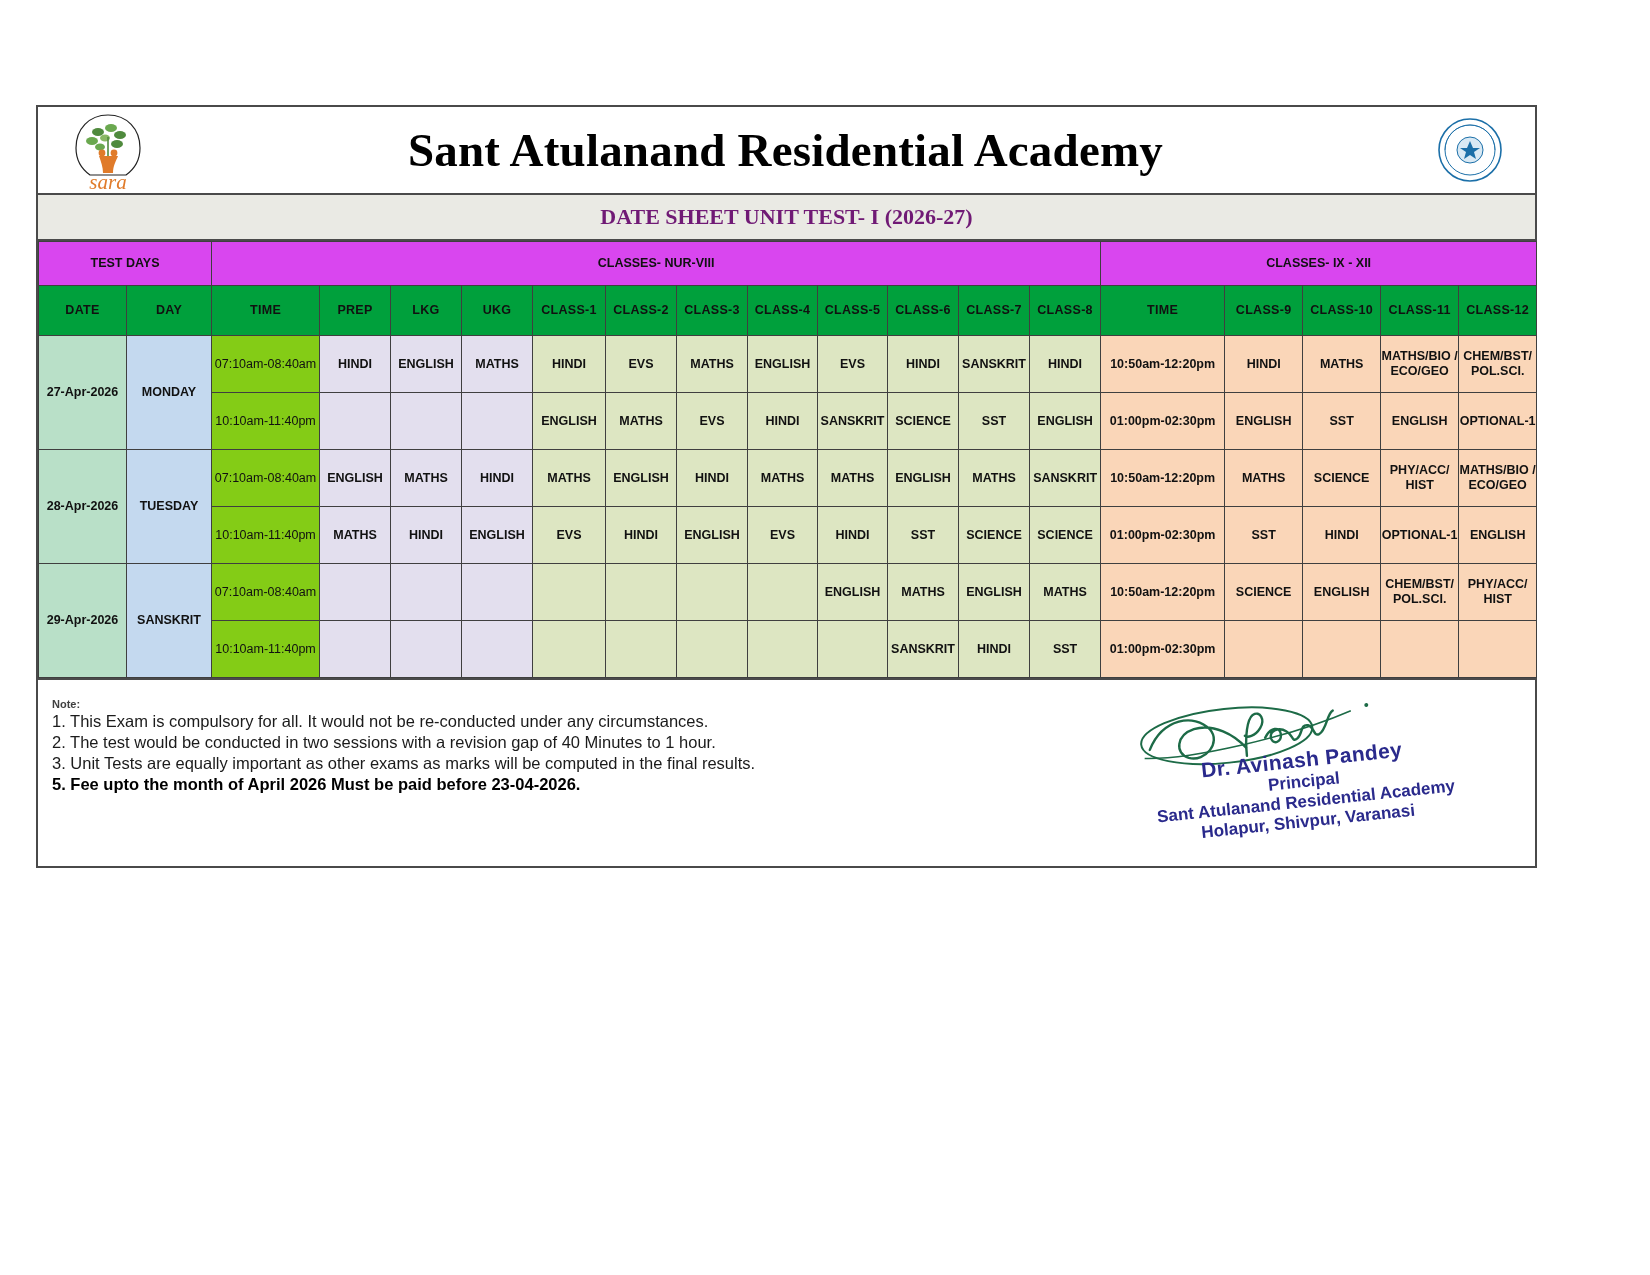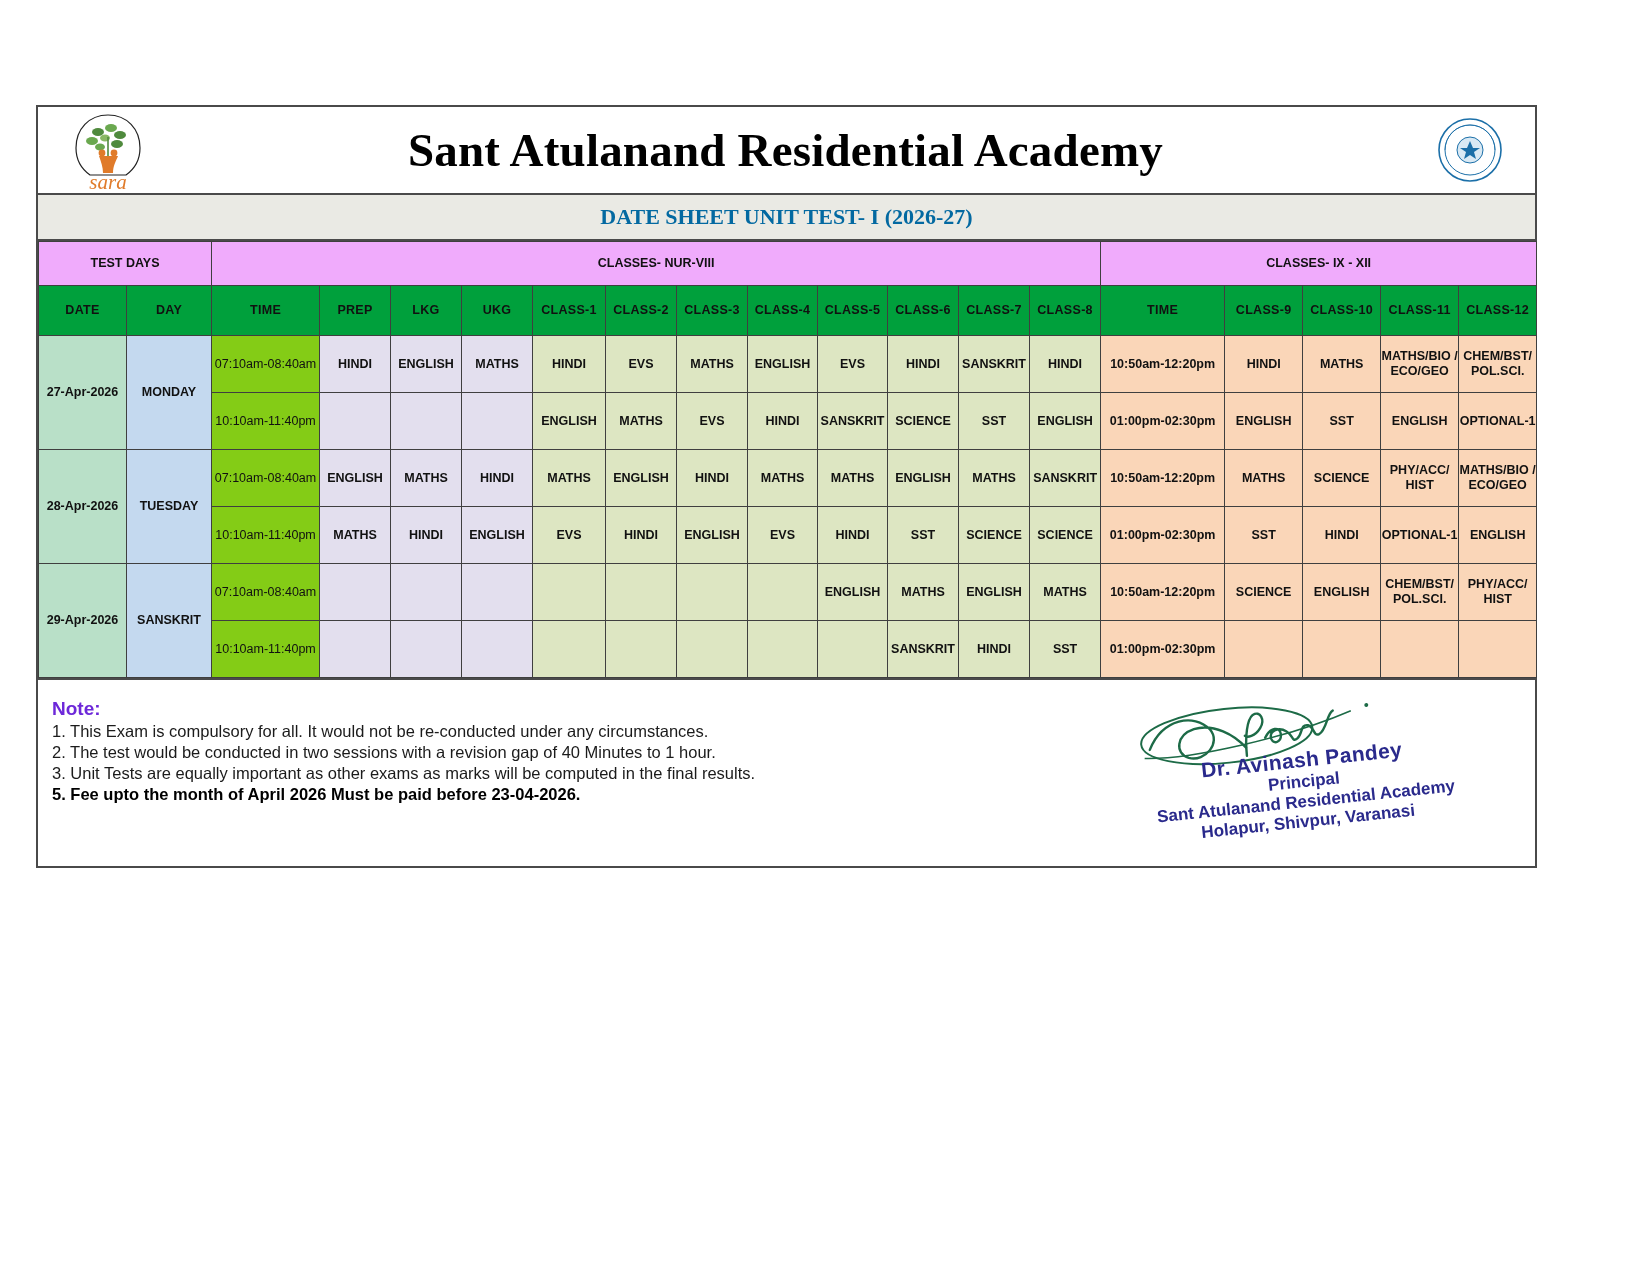--- a/index.html
+++ b/index.html
@@ -57,42 +57,42 @@
 
   
   .subtitle {
     height: 46px;
     background: #eaeae4;
     border-bottom: 2px solid #4a4a4a;
     display: flex; align-items: center; justify-content: center;
     font-family: "Liberation Serif", serif;
     font-weight: bold;
     font-size: 22px;
-    color: #0369a1;
+    color: #701a75;
   }
 
   
   table.grid {
     border-collapse: collapse;
     width: 100%;
     table-layout: fixed;
   }
   table.grid td, table.grid th {
     border: 1px solid #3f3f3f;
     padding: 0;
     text-align: center;
     vertical-align: middle;
     font-size: 12.5px;
     font-family: "Liberation Sans", sans-serif;
     color: #111;
     line-height: 1.18;
     overflow: hidden;
   }
   .band {
-    background: #f0abfc;
+    background: #d946ef;
     font-family: "Liberation Serif", serif;
     font-weight: bold;
     font-size: 20px;
     height: 44px;
     color: #000;
   }
   .hdr {
     background: #00a03c;
     color: #ffffff;
     font-weight: bold;
@@ -113,22 +113,22 @@
   .notes-wrap {
     position: relative;
     border-top: 2px solid #4a4a4a;
     min-height: 188px;
     padding: 18px 0 14px 14px;
     background: #fff;
   }
   .note-title {
     font-family: "Liberation Sans", sans-serif;
     font-weight: bold;
-    font-size: 19px;
-    color: #6d28d9;
+    font-size: 11px;
+    color: #404040;
     margin-bottom: 1px;
   }
   .note-line {
     font-family: "Liberation Sans", sans-serif;
     font-size: 16.5px;
     color: #1b1b1b;
     line-height: 1.28;
     white-space: nowrap;
   }
   .note-line.strong { font-weight: bold; color: #000; }

